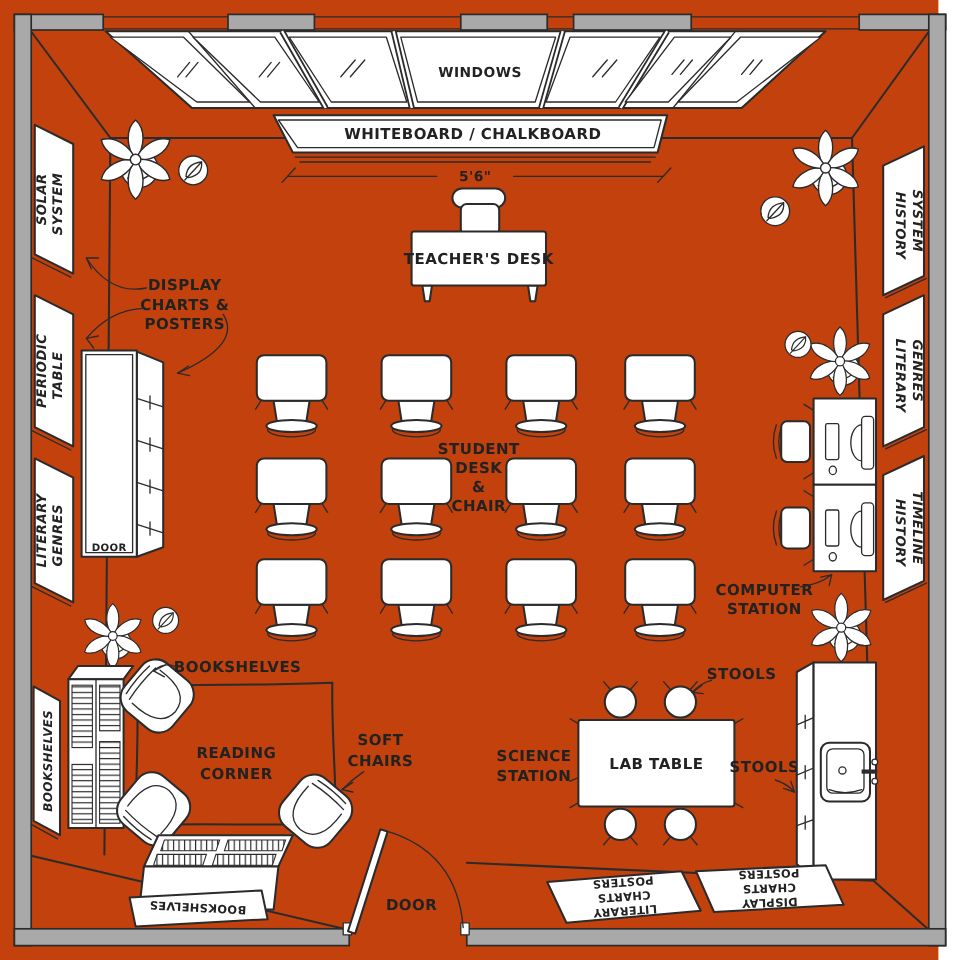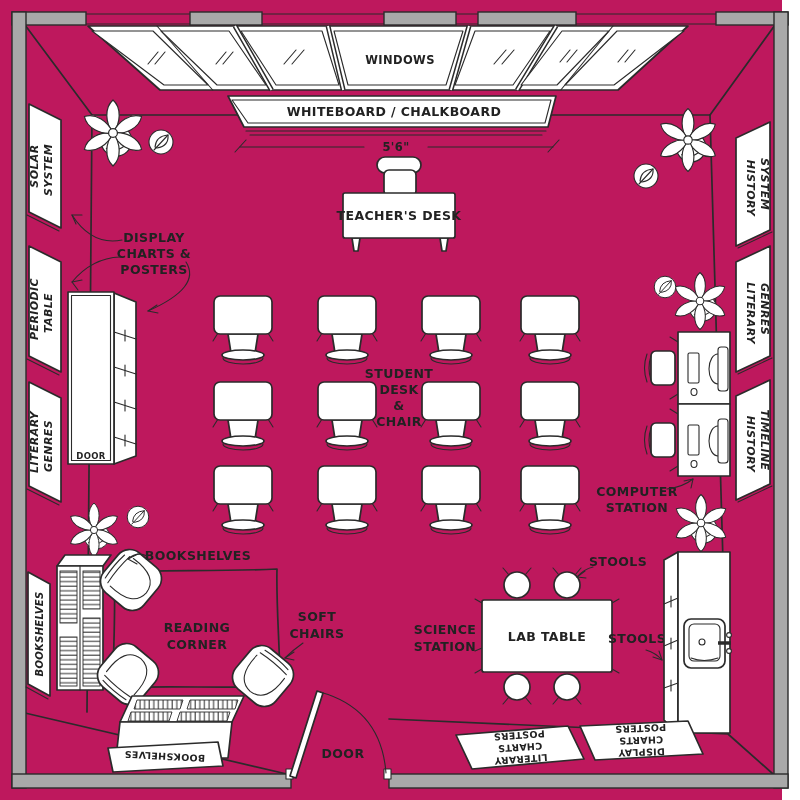--- a/index.html
+++ b/index.html
@@ -1,16 +1,16 @@
 <!DOCTYPE html>
 <html><head>
 <meta charset="utf-8">
 <style>
   html,body{margin:0;padding:0;background:#ffffff;}
-  #stage{width:782px;height:800px;position:relative;background:#be185d;font-family:"DejaVu Sans",sans-serif;}
+  #stage{width:782px;height:800px;position:relative;background:#c2410c;font-family:"DejaVu Sans",sans-serif;}
   svg{display:block;}
   svg text{font-family:"DejaVu Sans",sans-serif;fill:#222;}
   .ln{stroke:#2b2b2b;fill:none;stroke-width:1.7;stroke-linecap:round;stroke-linejoin:round;}
   .ln2{stroke:#2b2b2b;fill:none;stroke-width:1.1;stroke-linecap:round;stroke-linejoin:round;}
   .fw{fill:#ffffff;stroke:#2b2b2b;stroke-width:1.7;stroke-linejoin:round;}
   .fw2{fill:#ffffff;stroke:#2b2b2b;stroke-width:1.1;stroke-linejoin:round;}
   .wall{fill:#a9a9a9;stroke:#2b2b2b;stroke-width:1.4;}
   .lbl{font-weight:bold;font-size:12.5px;text-anchor:middle;letter-spacing:.4px;}
   .lbl-md{font-weight:bold;font-size:11.5px;text-anchor:middle;letter-spacing:.4px;}
   .lbl-sm{font-weight:bold;font-size:9.5px;text-anchor:middle;letter-spacing:.3px;}

